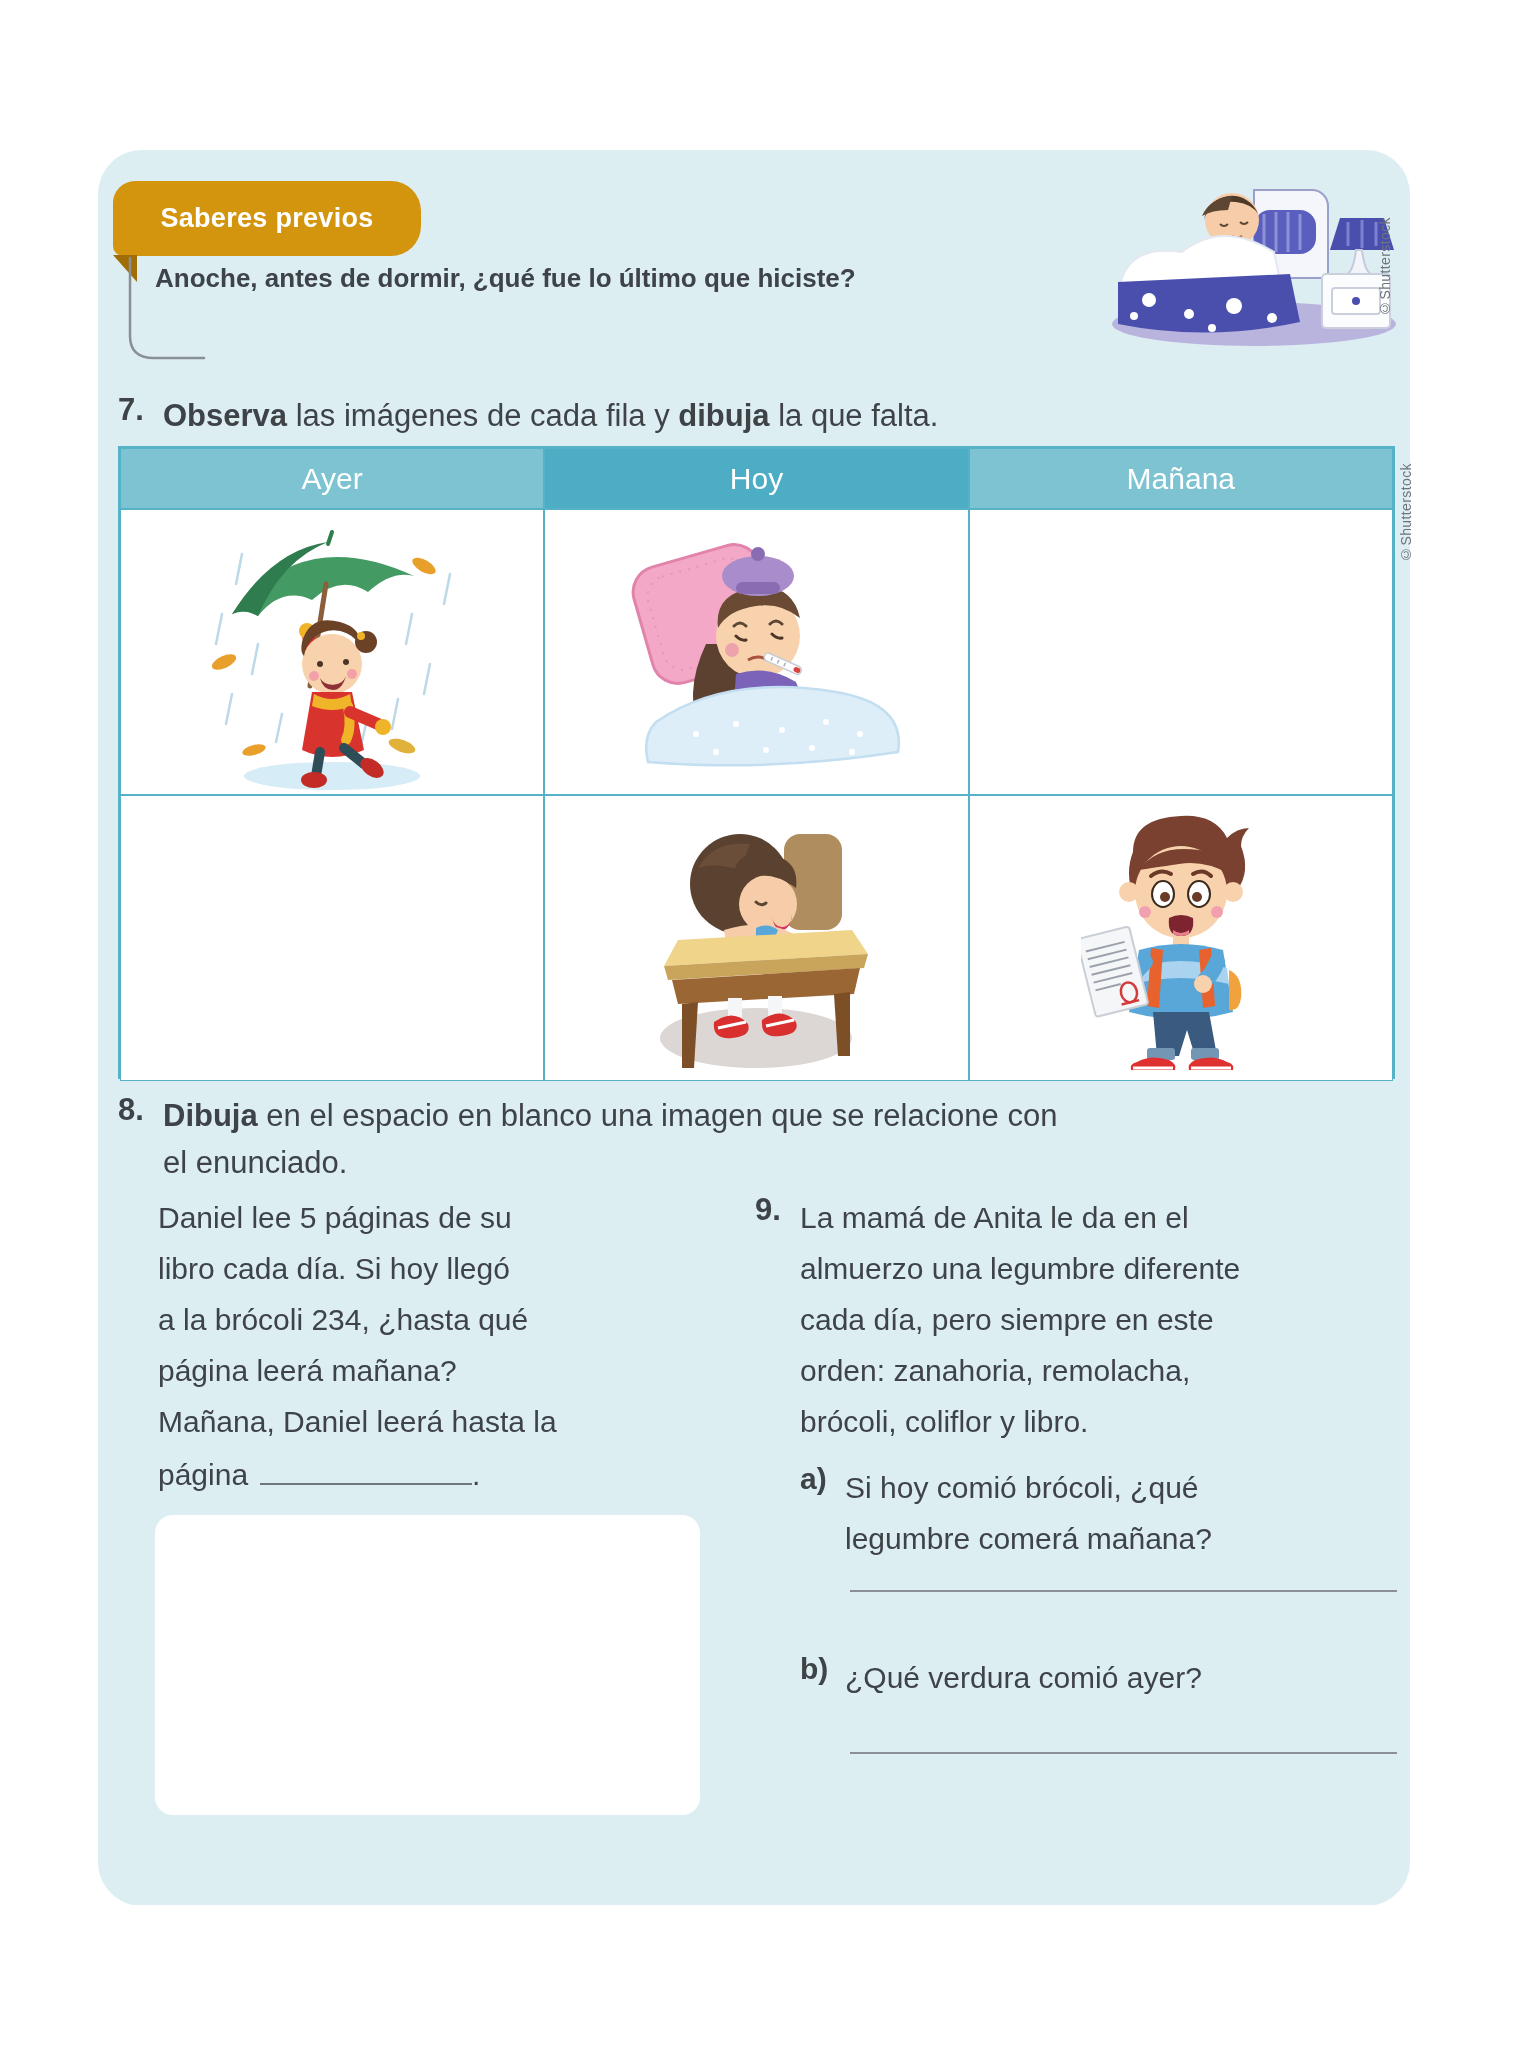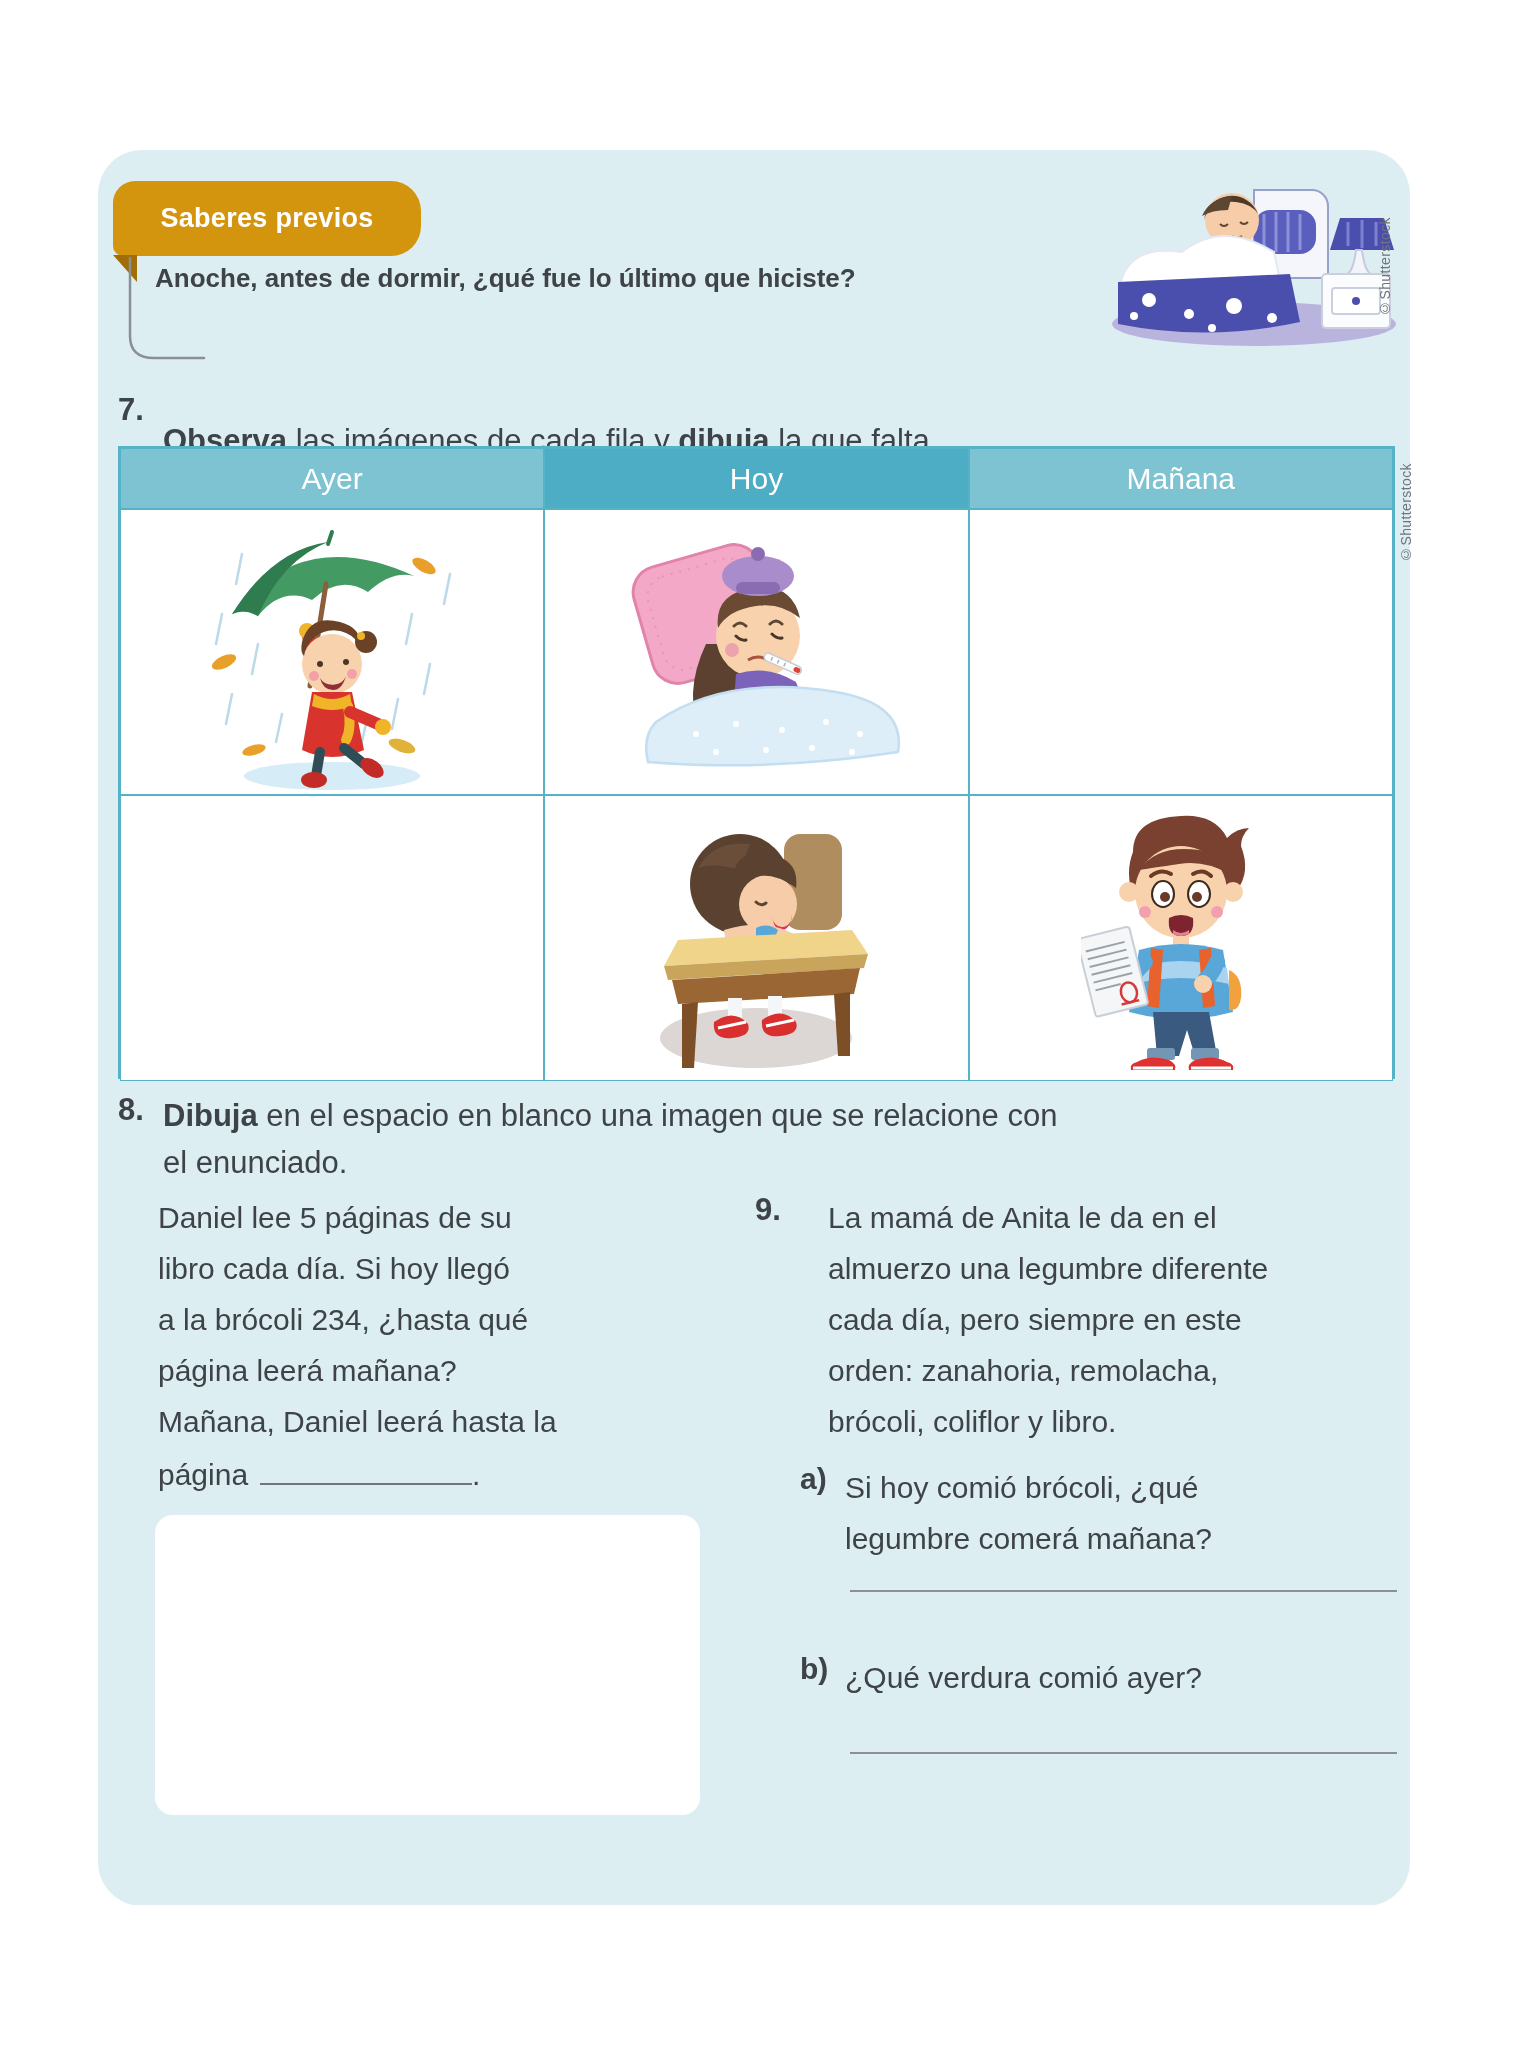--- a/index.html
+++ b/index.html
@@ -111,21 +111,21 @@
     <polygon points="236,60 280,60 290,92 226,92" fill="#4a4fae"></polygon>
     <path d="M244,64 v24 M258,62 v28 M272,64 v24" stroke="#7d81d0" stroke-width="3"></path>
     <path d="M252,92 q-2,18 -8,24 h22 q-6,-6 -8,-24 z" fill="#f2f4fa" stroke="#c5cadd" stroke-width="2"></path>
     <rect x="218" y="116" width="68" height="54" rx="4" fill="#fbfcfe" stroke="#c9cfdd" stroke-width="2"></rect>
     <rect x="228" y="130" width="48" height="26" rx="3" fill="#ffffff" stroke="#c9cfdd" stroke-width="2"></rect>
     <circle cx="252" cy="143" r="4" fill="#4a4fae"></circle>
   </svg>
   <div class="credit credit-1">©Shutterstock</div>
 
   <div class="ex-num" style="left:118px;top:392px;">7.</div>
-  <div class="ex-text" style="left:163px;top:392px;width:1230px;margin-top:25px;">
+  <div class="ex-text" style="left:163px;top:392px;width:1230px;">
     <span class="b">Observa</span><span> las imágenes de cada fila y </span><span class="b">dibuja</span><span> la que falta.</span>
   </div>
 
   <div class="t7">
     <div class="th th-light">Ayer</div>
     <div class="th th-dark">Hoy</div>
     <div class="th th-light">Mañana</div>
 
     <div class="td">
       <svg width="340" height="276" viewBox="0 0 340 276">
@@ -306,21 +306,21 @@
     <div class="line">página leerá mañana?</div>
     <div class="line">Mañana, Daniel leerá hasta la</div>
     <div class="line">
       <span>página</span><span class="blank"></span><span>.</span>
     </div>
   </div>
 
   <div class="draw-box"></div>
 
   <div class="ex-num" style="left:755px;top:1192px;">9.</div>
-  <div class="para" style="left:828px;top:1192px;">
+  <div class="para" style="left:800px;top:1192px;">
     <div class="line">La mamá de Anita le da en el</div>
     <div class="line">almuerzo una legumbre diferente</div>
     <div class="line">cada día, pero siempre en este</div>
     <div class="line">orden: zanahoria, remolacha,</div>
     <div class="line">brócoli, coliflor y libro.</div>
   </div>
 
   <div class="ex-num" style="left:800px;top:1462px;font-size:30px;">a)</div>
   <div class="para" style="left:845px;top:1462px;">
     <div class="line">Si hoy comió brócoli, ¿qué</div>

